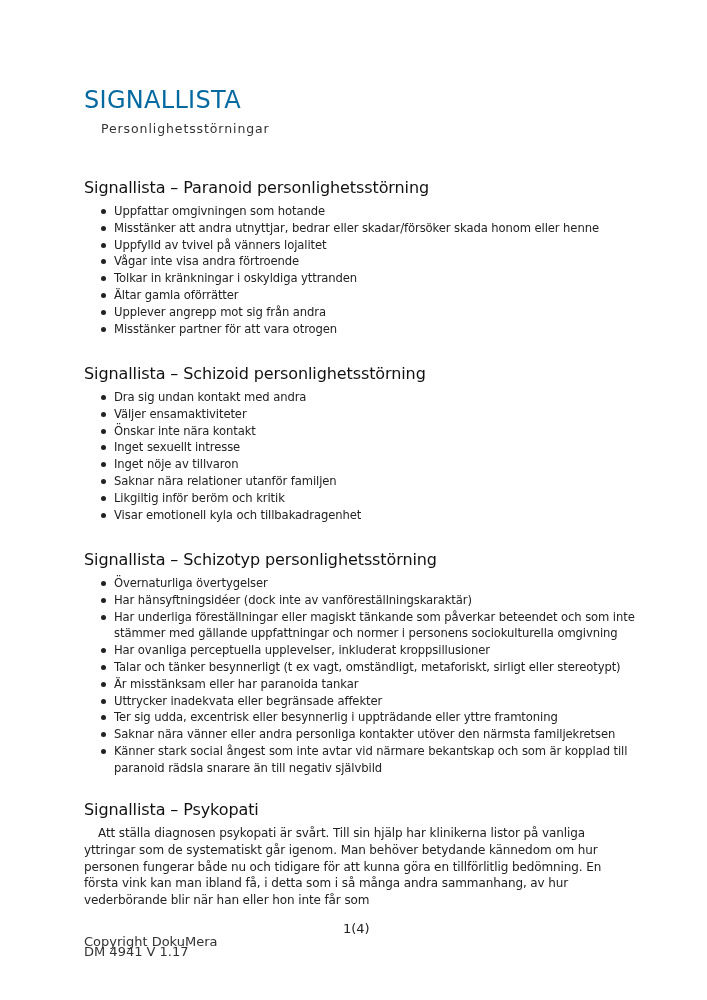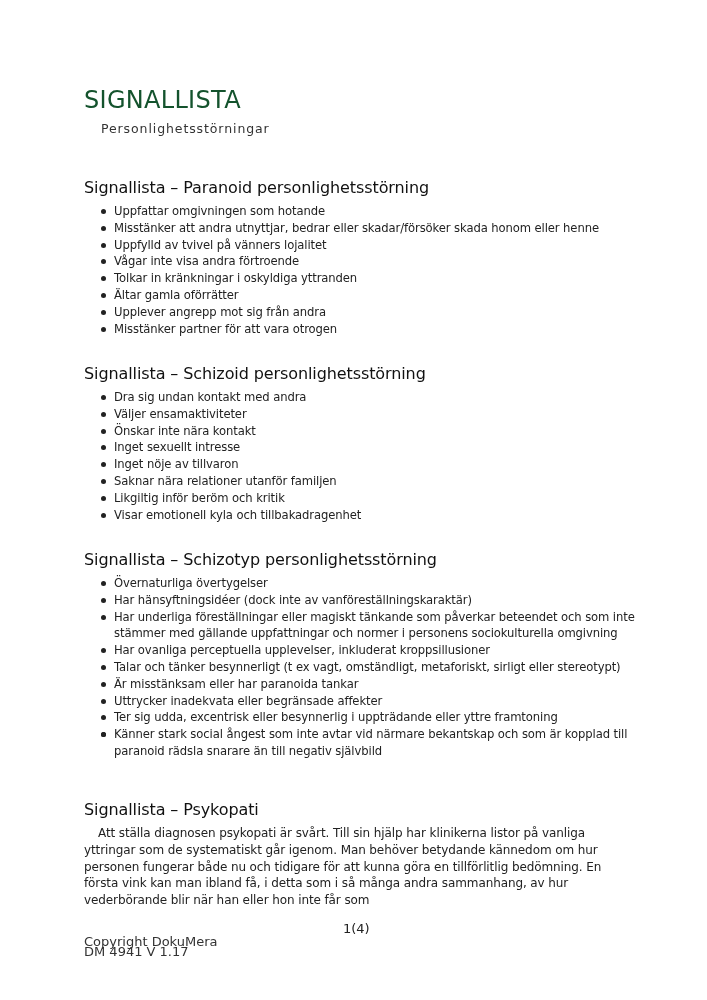--- a/index.html
+++ b/index.html
@@ -4,21 +4,21 @@
 <style>
   html, body { margin: 0; padding: 0; background: #ffffff; }
   body {
     width: 707px; height: 1000px; position: relative; overflow: hidden;
     font-family: "DejaVu Sans", "Liberation Sans", sans-serif;
     color: #1a1a1a;
   }
   .page { position: absolute; left: 0; top: 0; width: 707px; height: 1000px; }
   .doc-title {
     position: absolute; left: 84px; top: 86px;
-    font-size: 24px; letter-spacing: 0.3px; color: #14532d;
+    font-size: 24px; letter-spacing: 0.3px; color: #0369a1;
     font-family: "DejaVu Sans", sans-serif; font-weight: normal;
   }
   .doc-subtitle {
     position: absolute; left: 101px; top: 121px;
     font-size: 12.5px; letter-spacing: 0.9px; color: #333;
   }
   .section { position: absolute; left: 84px; width: 560px; }
   .section h2 {
     margin: 0; font-weight: normal; font-size: 16px; color: #111;
     line-height: 20px; letter-spacing: -0.1px;
@@ -86,21 +86,21 @@
     <h2>Signallista – Schizotyp personlighetsstörning</h2>
     <ul>
       <li><span class="bullet"></span><span>Övernaturliga övertygelser</span></li>
       <li><span class="bullet"></span><span>Har hänsyftningsidéer (dock inte av vanföreställningskaraktär)</span></li>
       <li><span class="bullet"></span><span>Har underliga föreställningar eller magiskt tänkande som påverkar beteendet och som inte stämmer med gällande uppfattningar och normer i personens sociokulturella omgivning</span></li>
       <li><span class="bullet"></span><span>Har ovanliga perceptuella upplevelser, inkluderat kroppsillusioner</span></li>
       <li><span class="bullet"></span><span>Talar och tänker besynnerligt (t ex vagt, omständligt, metaforiskt, sirligt eller stereotypt)</span></li>
       <li><span class="bullet"></span><span>Är misstänksam eller har paranoida tankar</span></li>
       <li><span class="bullet"></span><span>Uttrycker inadekvata eller begränsade affekter</span></li>
       <li><span class="bullet"></span><span>Ter sig udda, excentrisk eller besynnerlig i uppträdande eller yttre framtoning</span></li>
-      <li><span class="bullet"></span></li>
+      <li><span class="bullet"></span><span>Saknar nära vänner eller andra personliga kontakter utöver den närmsta familjekretsen</span></li>
       <li><span class="bullet"></span><span>Känner stark social ångest som inte avtar vid närmare bekantskap och som är kopplad till paranoid rädsla snarare än till negativ självbild</span></li>
     </ul>
   </div>
 
   <div class="section" style="top:800px;">
     <h2>Signallista – Psykopati</h2>
     <p class="para">Att ställa diagnosen psykopati är svårt. Till sin hjälp har klinikerna listor på vanliga yttringar som de systematiskt går igenom. Man behöver betydande kännedom om hur personen fungerar både nu och tidigare för att kunna göra en tillförlitlig bedömning. En första vink kan man ibland få, i detta som i så många andra sammanhang, av hur vederbörande blir när han eller hon inte får som</p>
   </div>
 
   <div class="page-number">1(4)</div>

